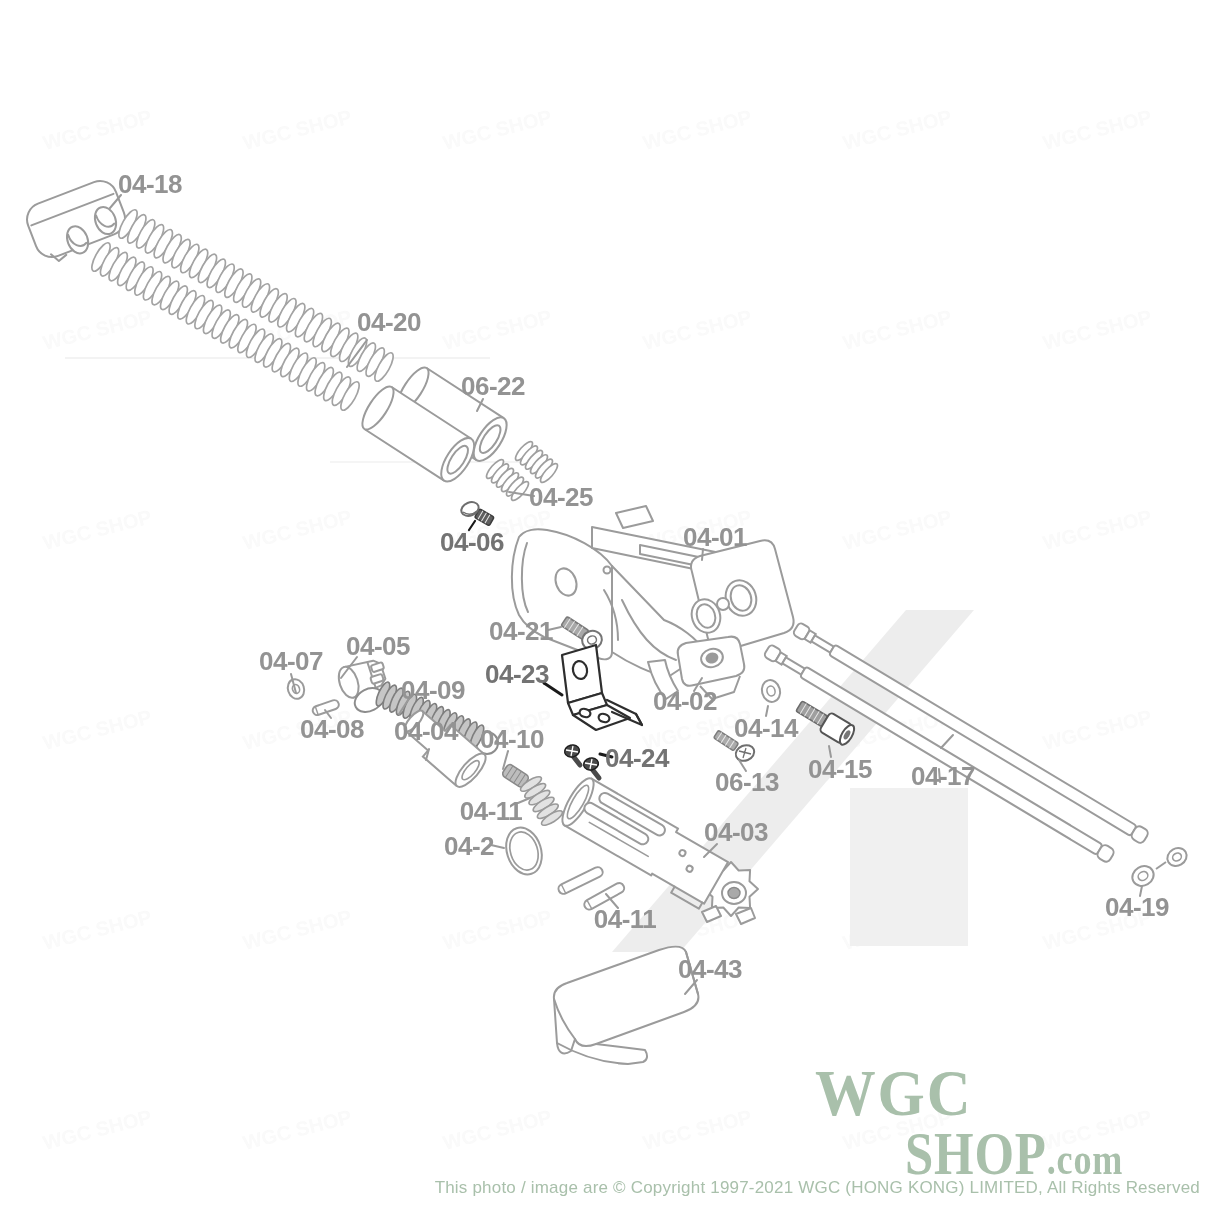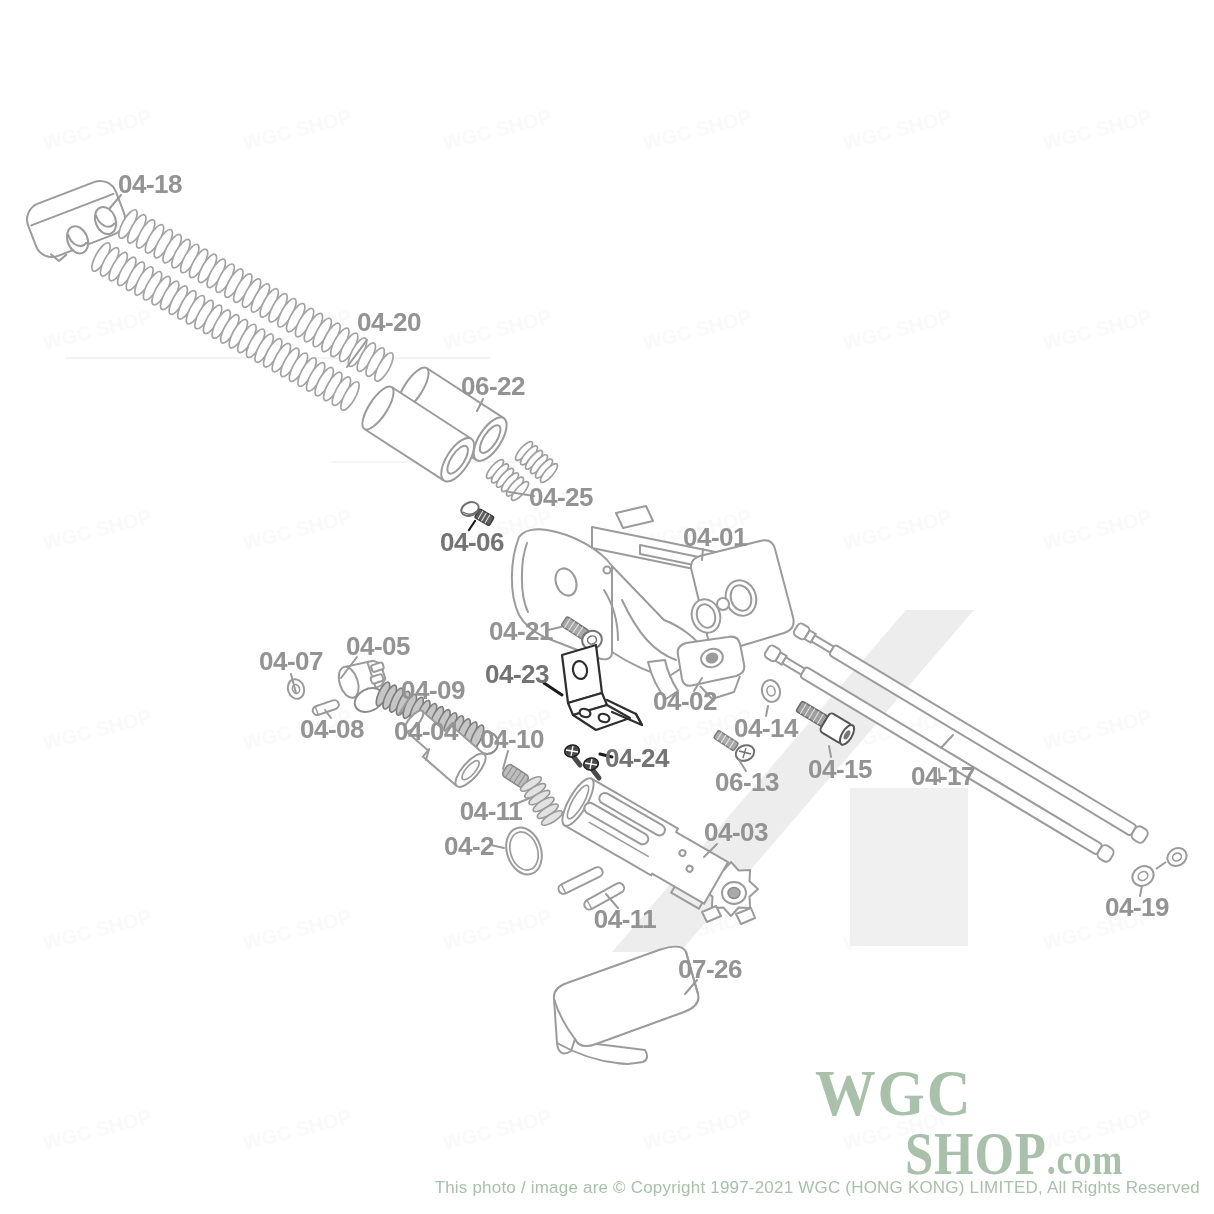--- a/index.html
+++ b/index.html
@@ -461,21 +461,21 @@
   <span class="part-label" style="left:512px;top:739px">04-10</span>
   <span class="part-label" style="left:426px;top:731px">04-04</span>
   <span class="part-label dark" style="left:637px;top:758px">04-24</span>
   <span class="part-label" style="left:747px;top:782px">06-13</span>
   <span class="part-label" style="left:840px;top:769px">04-15</span>
   <span class="part-label" style="left:943px;top:776px">04-17</span>
   <span class="part-label" style="left:491px;top:811px">04-11</span>
   <span class="part-label" style="left:469px;top:846px">04-2</span>
   <span class="part-label" style="left:736px;top:832px">04-03</span>
   <span class="part-label" style="left:625px;top:919px">04-11</span>
-  <span class="part-label" style="left:710px;top:969px">07-26</span>
+  <span class="part-label" style="left:710px;top:969px">04-43</span>
   <span class="part-label" style="left:1137px;top:907px">04-19</span>
 
   <div class="logo">
     <div class="logo-line1">WGC</div>
     <div class="logo-line2"><span>SHOP</span><span class="logo-tld">.com</span></div>
   </div>
   <div class="copyright">This photo / image are © Copyright 1997-2021 WGC (HONG KONG) LIMITED, All Rights Reserved</div>
 </div>
 
 </body></html>

